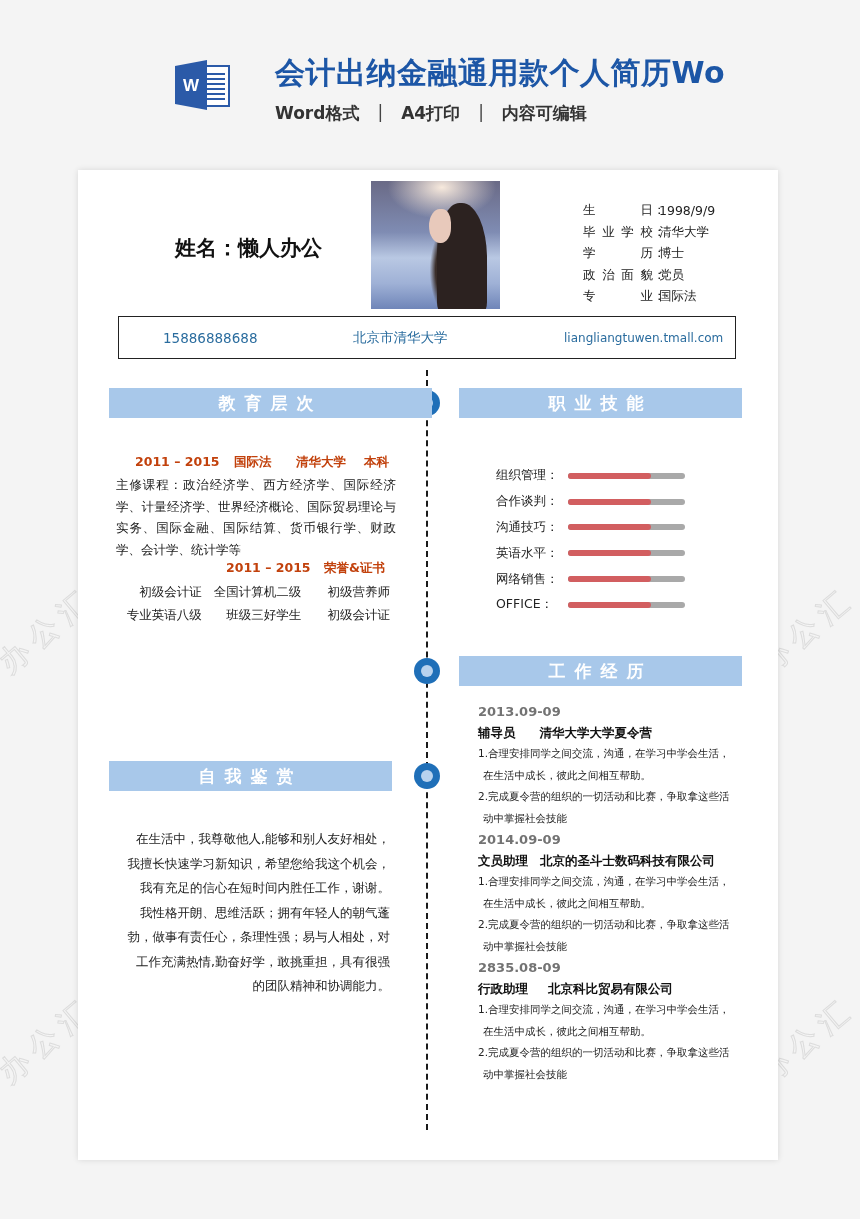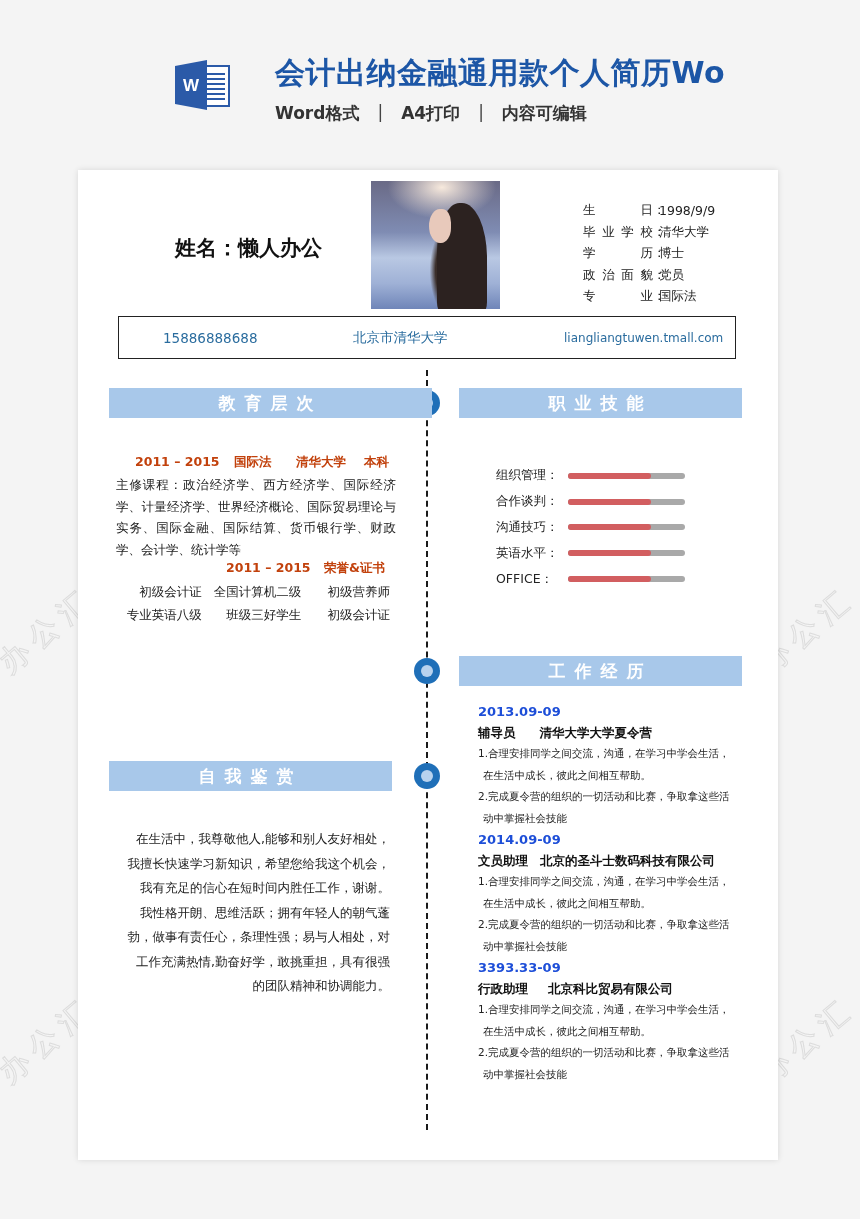--- a/index.html
+++ b/index.html
@@ -46,21 +46,21 @@
 
   .skills { position: absolute; left: 418px; top: 293px; }
   .skill { display: flex; align-items: center; height: 25.8px; font-size: 12.5px; color: #222; }
   .skill-label { width: 72px; }
   .bar { position: relative; width: 117px; height: 6px; border-radius: 3px; background: #a9a9a9; }
   .bar-fill { position: absolute; left: 0; top: 0; height: 6px; border-radius: 3px; background: #d25e60; }
 
   .self { position: absolute; left: 30px; top: 657px; width: 282px; font-size: 12.5px; line-height: 24.5px; color: #222; text-align: right; }
 
   .work { position: absolute; left: 400px; top: 531px; width: 270px; }
-  .job-date { font-size: 13px; font-weight: bold; color: #1d4ed8; height: 21px; line-height: 21px; }
+  .job-date { font-size: 13px; font-weight: bold; color: #737373; height: 21px; line-height: 21px; }
   .job-title { font-size: 12.5px; font-weight: bold; color: #111; height: 21px; line-height: 21px; white-space: nowrap; }
   .job-title .co { margin-left: 18px; }
   .job-line { font-size: 10.5px; color: #222; height: 21.5px; line-height: 21.5px; white-space: nowrap; }
   .job-line.indent { padding-left: 5px; }
 
   
   .wm { position: absolute; font-size: 30px; color: rgba(200,200,200,0.35); transform: rotate(-40deg); white-space: nowrap; letter-spacing: 8px; pointer-events: none; -webkit-text-stroke: 1px rgba(190,190,190,0.45); color: transparent; }
 </style>
 </head>
 <body>
@@ -189,20 +189,26 @@
           <div class="bar-fill" style="width:71%"></div>
         </div>
     </div>
     <div class="skill">
       <span class="skill-label">英语水平：</span>
       <div class="bar">
           <div class="bar-fill" style="width:71%"></div>
         </div>
     </div>
     <div class="skill">
+      <span class="skill-label">网络销售：</span>
+      <div class="bar">
+          <div class="bar-fill" style="width:71%"></div>
+        </div>
+    </div>
+    <div class="skill">
       <span class="skill-label">OFFICE：</span>
       <div class="bar">
           <div class="bar-fill" style="width:71%"></div>
         </div>
     </div>
   </div>
 
   <div class="work">
     <div>
       <div class="job-date">2013.09-09</div>
@@ -214,21 +220,21 @@
     </div>
     <div>
       <div class="job-date">2014.09-09</div>
       <div class="job-title"><span>文员助理</span><span class="co" style="margin-left:12px">北京的圣斗士数码科技有限公司</span></div>
       <div class="job-line">1.合理安排同学之间交流，沟通，在学习中学会生活，</div>
       <div class="job-line indent">在生活中成长，彼此之间相互帮助。</div>
       <div class="job-line">2.完成夏令营的组织的一切活动和比赛，争取拿这些活</div>
       <div class="job-line indent">动中掌握社会技能</div>
     </div>
     <div>
-      <div class="job-date">3393.33-09</div>
+      <div class="job-date">2835.08-09</div>
       <div class="job-title"><span>行政助理</span><span class="co" style="margin-left:20px">北京科比贸易有限公司</span></div>
       <div class="job-line">1.合理安排同学之间交流，沟通，在学习中学会生活，</div>
       <div class="job-line indent">在生活中成长，彼此之间相互帮助。</div>
       <div class="job-line">2.完成夏令营的组织的一切活动和比赛，争取拿这些活</div>
       <div class="job-line indent">动中掌握社会技能</div>
     </div>
   </div>
 
   <div class="self">
     <div>在生活中，我尊敬他人,能够和别人友好相处，</div>

